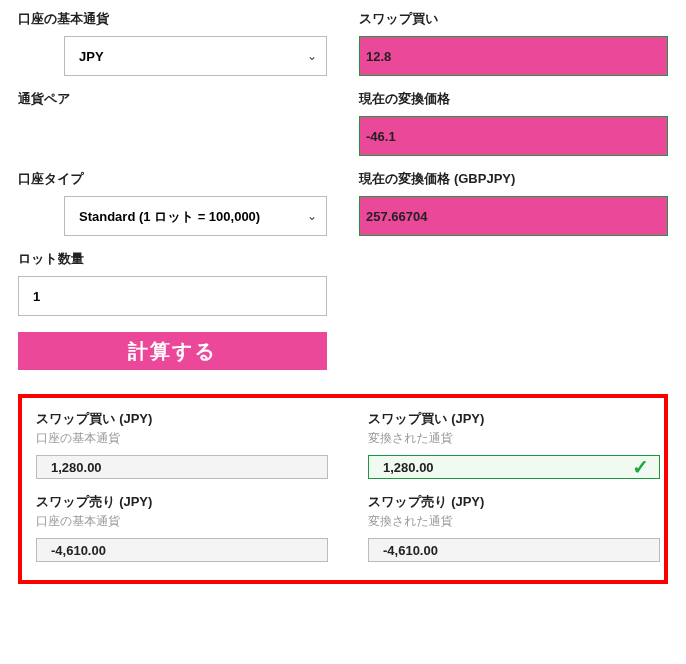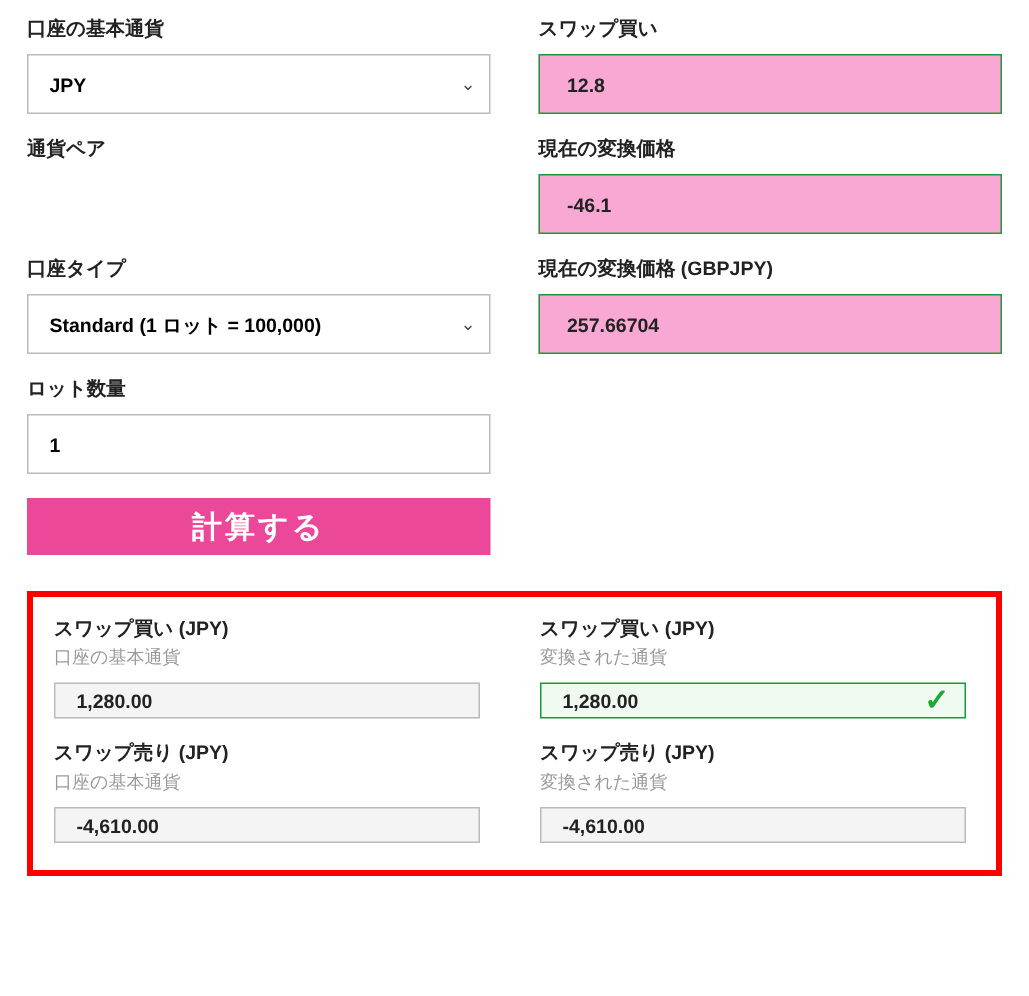--- a/index.html
+++ b/index.html
@@ -19,20 +19,21 @@
     row-gap: 14px;
   }
   .field-label {
     font-weight: bold;
     font-size: 13px;
     margin-bottom: 8px;
     display: block;
   }
   .select-wrap, .input-wrap {
     position: relative;
+    margin-left: 46px;
   }
   select.form-select, input.form-input {
     width: 100%;
     height: 40px;
     padding: 0 14px;
     font-size: 13px;
     font-weight: bold;
     border: 1px solid #bbb;
     background: #fff;
     appearance: none;
@@ -45,23 +46,23 @@
     right: 10px;
     top: 50%;
     transform: translateY(-50%);
     pointer-events: none;
     font-size: 12px;
     color: #444;
   }
   .green-box {
     width: 100%;
     height: 40px;
-    padding: 0 18px;
+    padding: 0 6px;
     border: 1px solid #1a9a3d;
-    background: #f9a8d4;
+    background: #ec4899;
     display: flex;
     align-items: center;
     font-weight: bold;
     font-size: 13px;
   }
   .calc-btn {
     grid-column: 1;
     background: #ec4899;
     color: #fff;
     border: none;
@@ -69,21 +70,21 @@
     width: 100%;
     font-size: 20px;
     font-weight: bold;
     cursor: pointer;
     letter-spacing: 2px;
     margin-top: 2px;
   }
   .results-box {
     margin-top: 24px;
     border: 4px solid #ff0000;
-    padding: 12px 20px 18px 14px;
+    padding: 12px 4px 18px 14px;
   }
   .results-grid {
     display: grid;
     grid-template-columns: 1fr 1fr;
     column-gap: 40px;
     row-gap: 14px;
   }
   .result-title {
     font-weight: bold;
     font-size: 13px;

